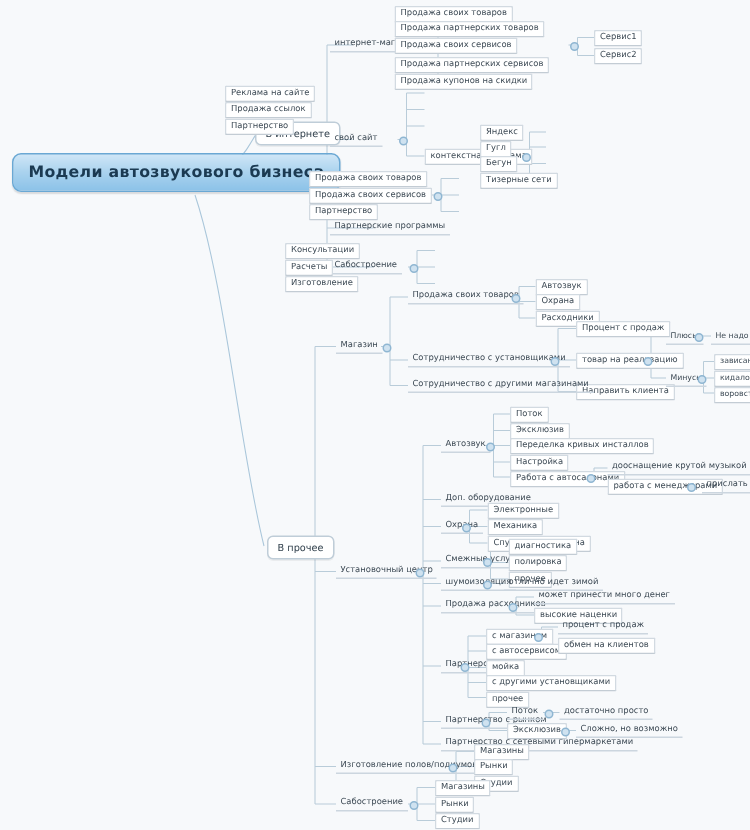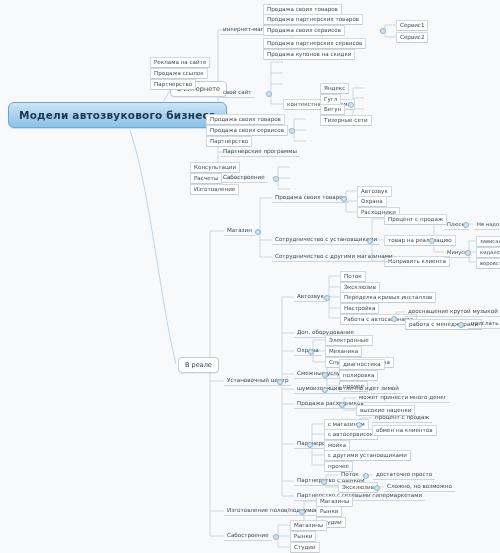--- a/index.html
+++ b/index.html
@@ -273,21 +273,21 @@
   <div class="node topic b" style="left:206px;top:136px;">Партнерство</div>
 
   <div class="node topic" style="left:220px;top:147px;">Партнерские программы</div>
 
   <div class="node topic" style="left:220px;top:173px;">Сабостроение</div>
   <span class="bullet" style="left:273px;top:176px;"></span>
   <div class="node topic b" style="left:190px;top:162px;">Консультации</div>
   <div class="node topic b" style="left:190px;top:173px;">Расчеты</div>
   <div class="node topic b" style="left:190px;top:184px;">Изготовление</div>
 
-  <div class="node lvl1" style="left:178px;top:357px;">В реале</div>
+  <div class="node lvl1" style="left:178px;top:357px;">В прочее</div>
 
   <div class="node topic" style="left:224px;top:226px;">Магазин</div>
   <span class="bullet" style="left:255px;top:229px;"></span>
 
   <div class="node topic" style="left:272px;top:193px;">Продажа своих товаров</div>
   <span class="bullet" style="left:341px;top:196px;"></span>
   <div class="node topic b" style="left:357px;top:186px;">Автозвук</div>
   <div class="node topic b" style="left:357px;top:196px;">Охрана</div>
   <div class="node topic b" style="left:357px;top:207px;">Расходники</div>
 

